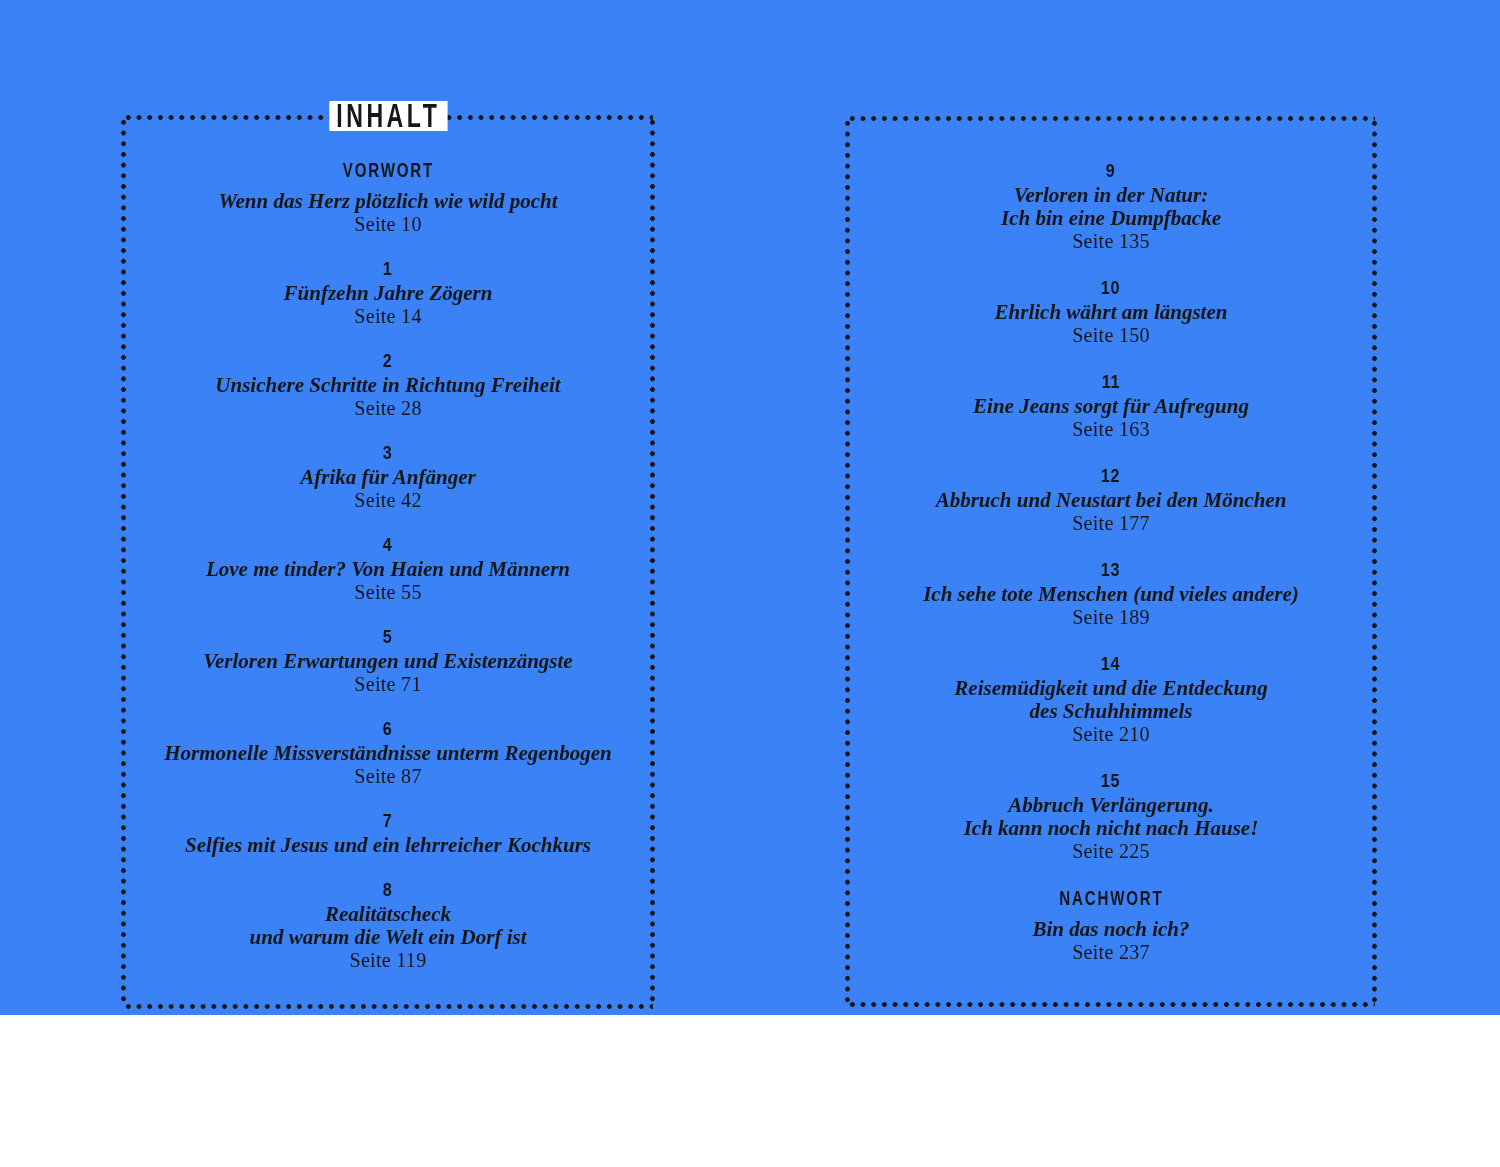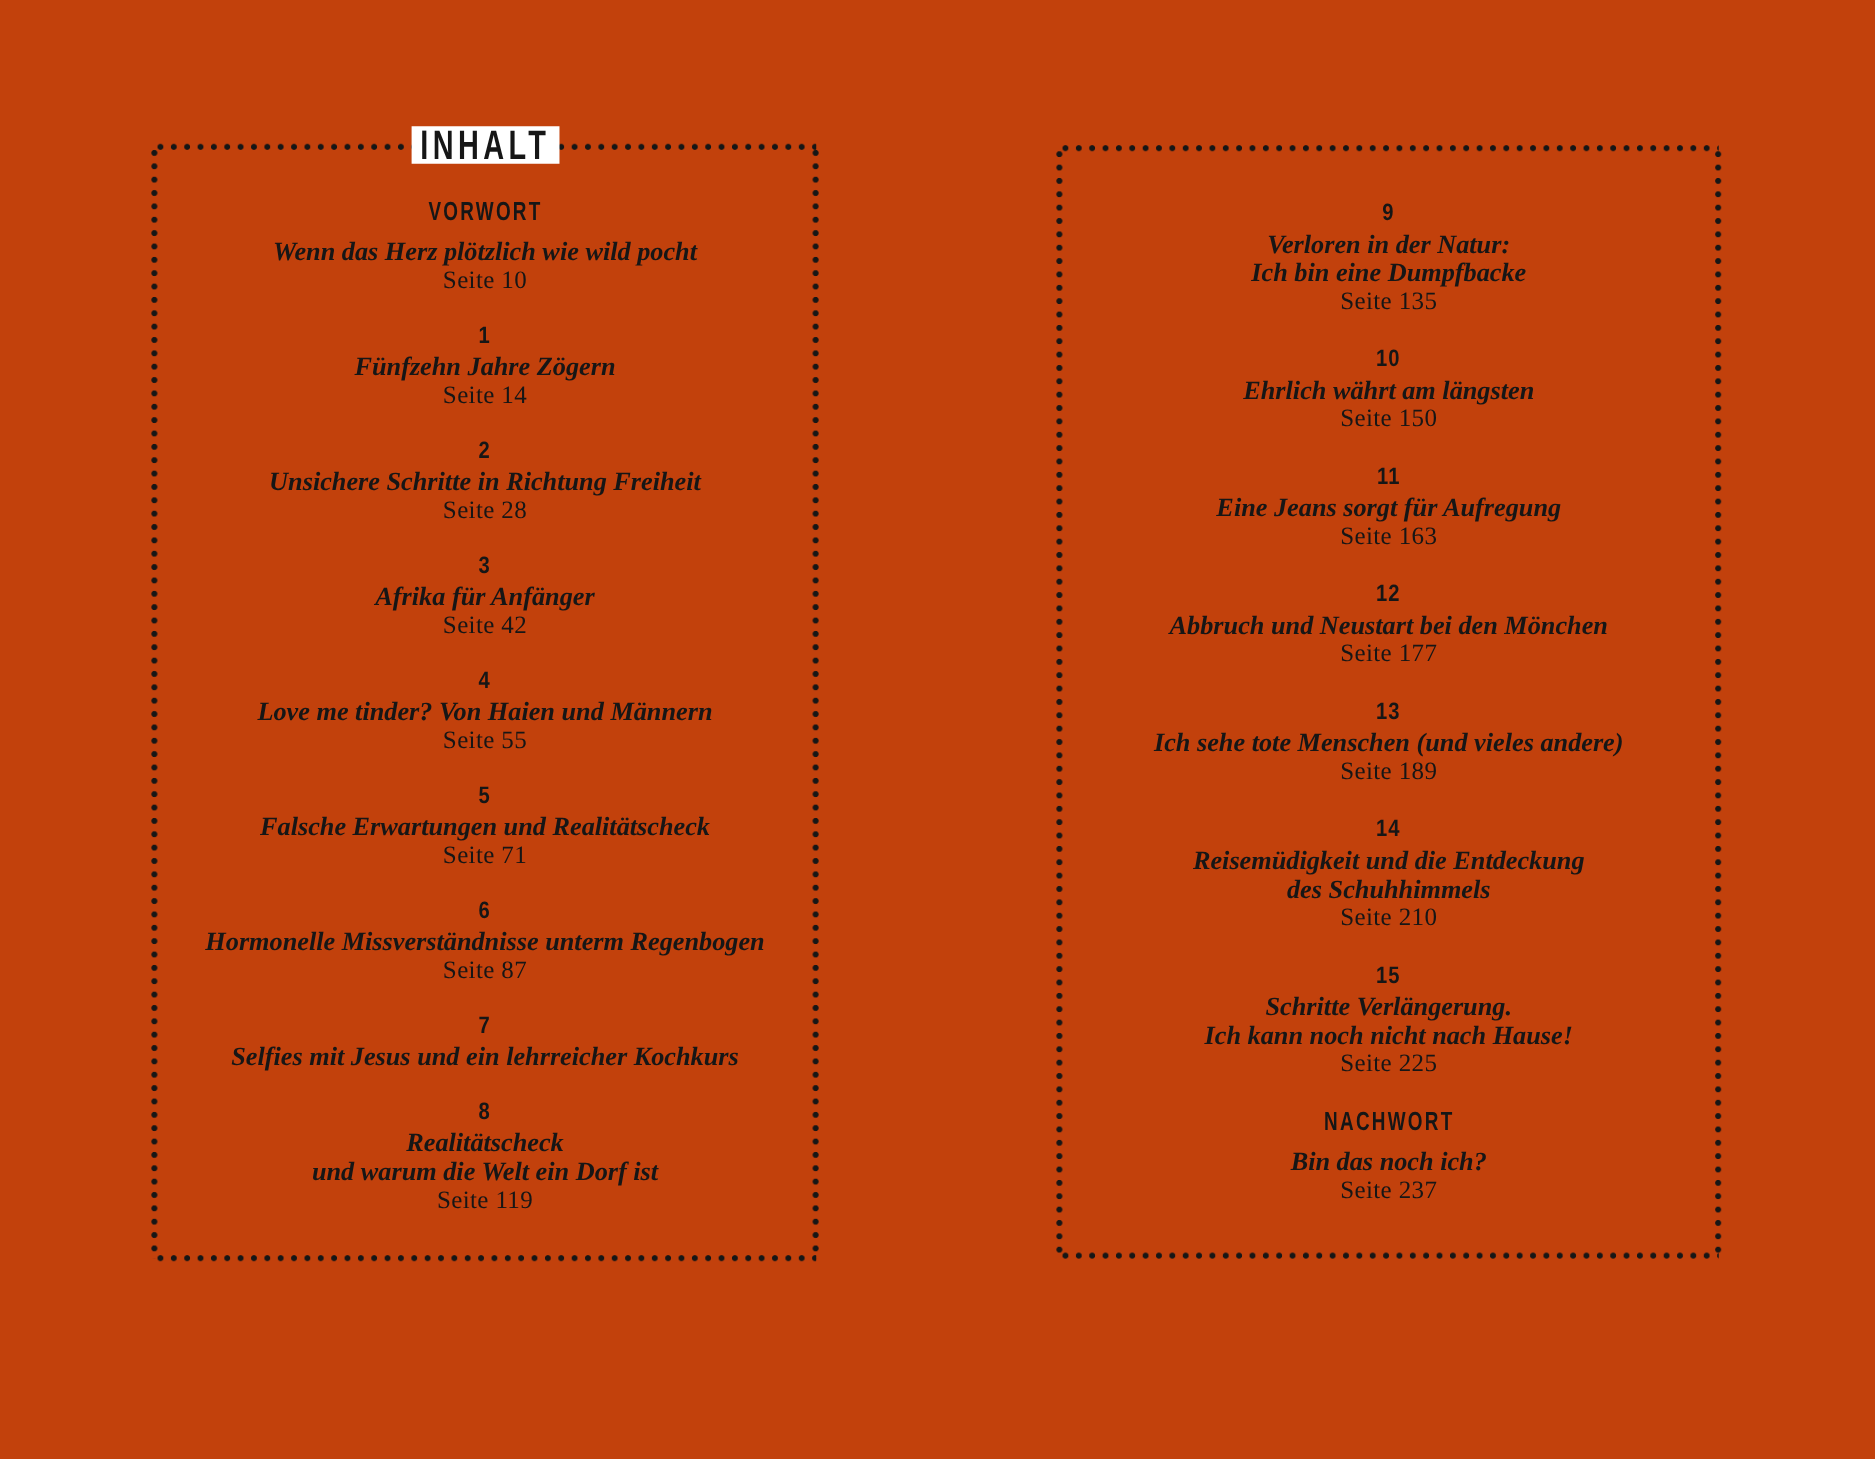--- a/index.html
+++ b/index.html
@@ -5,21 +5,21 @@
   html, body {
     margin: 0;
     padding: 0;
     background: #ffffff;
     width: 1500px;
     height: 1167px;
     overflow: hidden;
     font-family: "Liberation Serif", serif;
     color: #161616;
   }
-  .spread { position: relative; width: 1500px; height: 1167px; background: #c2410c; }
+  .spread { position: relative; width: 1500px; height: 1015px; background: #3b82f6; }
 
   .page { position: absolute; }
   #page-left  { left: 123px; top: 117px; width: 530px; height: 890px; }
   #page-right { left: 847px; top: 118px; width: 528px; height: 887px; }
 
   
   .edge { position: absolute; pointer-events: none; }
   .edge.h {
     left: 0; right: 0; height: 5px;
     background-image: radial-gradient(circle at 5.35px 2.5px, #161616 2.05px, rgba(0,0,0,0) 2.7px);
@@ -123,21 +123,21 @@
           <div class="title-line">Afrika für Anfänger</div>
           <div class="page-ref">Seite 42</div>
         </div>
         <div class="entry">
           <div class="label num"><span class="label-inner">4</span></div>
           <div class="title-line">Love me tinder? Von Haien und Männern</div>
           <div class="page-ref">Seite 55</div>
         </div>
         <div class="entry">
           <div class="label num"><span class="label-inner">5</span></div>
-          <div class="title-line">Falsche Erwartungen und Realitätscheck</div>
+          <div class="title-line">Verloren Erwartungen und Existenzängste</div>
           <div class="page-ref">Seite 71</div>
         </div>
         <div class="entry">
           <div class="label num"><span class="label-inner">6</span></div>
           <div class="title-line">Hormonelle Missverständnisse unterm Regenbogen</div>
           <div class="page-ref">Seite 87</div>
         </div>
         <div class="entry">
           <div class="label num"><span class="label-inner">7</span></div>
           <div class="title-line">Selfies mit Jesus und ein lehrreicher Kochkurs</div>
@@ -184,21 +184,21 @@
           <div class="page-ref">Seite 189</div>
         </div>
         <div class="entry">
           <div class="label num"><span class="label-inner">14</span></div>
           <div class="title-line">Reisemüdigkeit und die Entdeckung</div>
           <div class="title-line">des Schuhhimmels</div>
           <div class="page-ref">Seite 210</div>
         </div>
         <div class="entry">
           <div class="label num"><span class="label-inner">15</span></div>
-          <div class="title-line">Schritte Verlängerung.</div>
+          <div class="title-line">Abbruch Verlängerung.</div>
           <div class="title-line">Ich kann noch nicht nach Hause!</div>
           <div class="page-ref">Seite 225</div>
         </div>
         <div class="entry extra-gap">
           <div class="label word"><span class="label-inner">NACHWORT</span></div>
           <div class="title-line">Bin das noch ich?</div>
           <div class="page-ref">Seite 237</div>
         </div>
       </div>
   </section>

